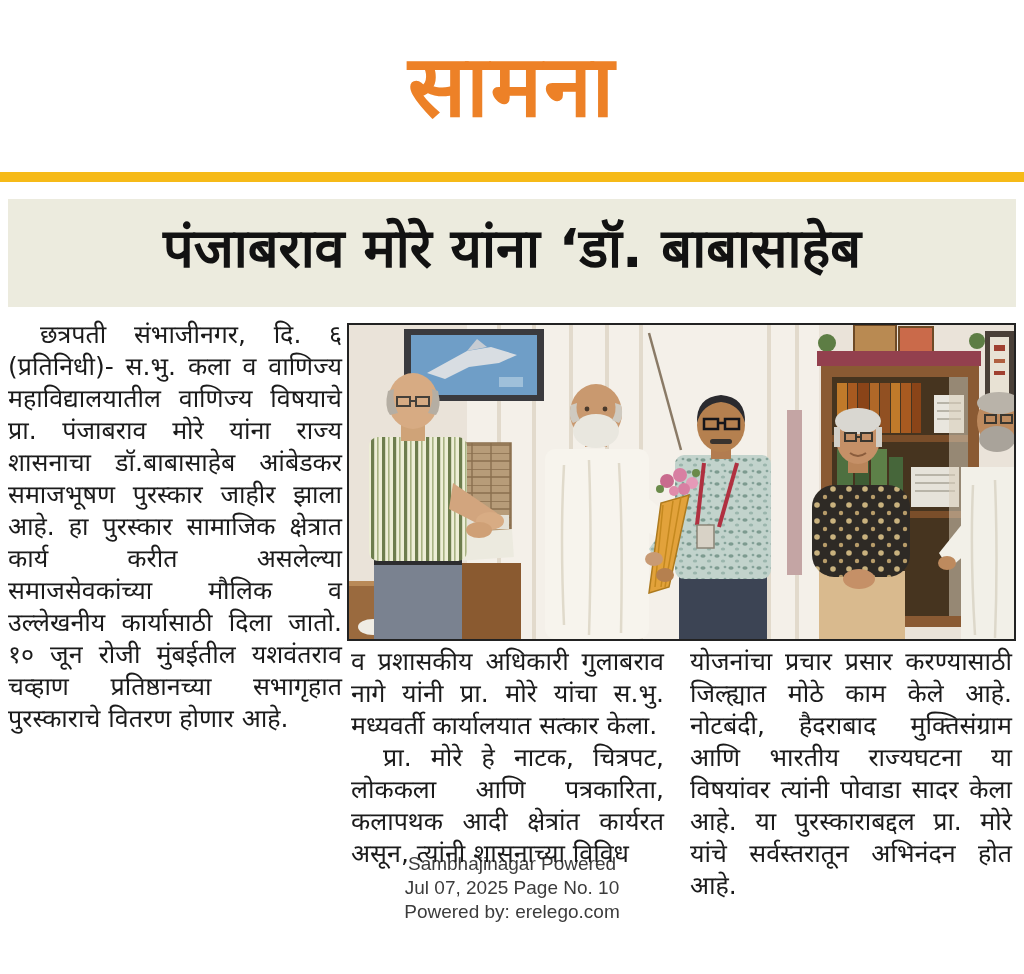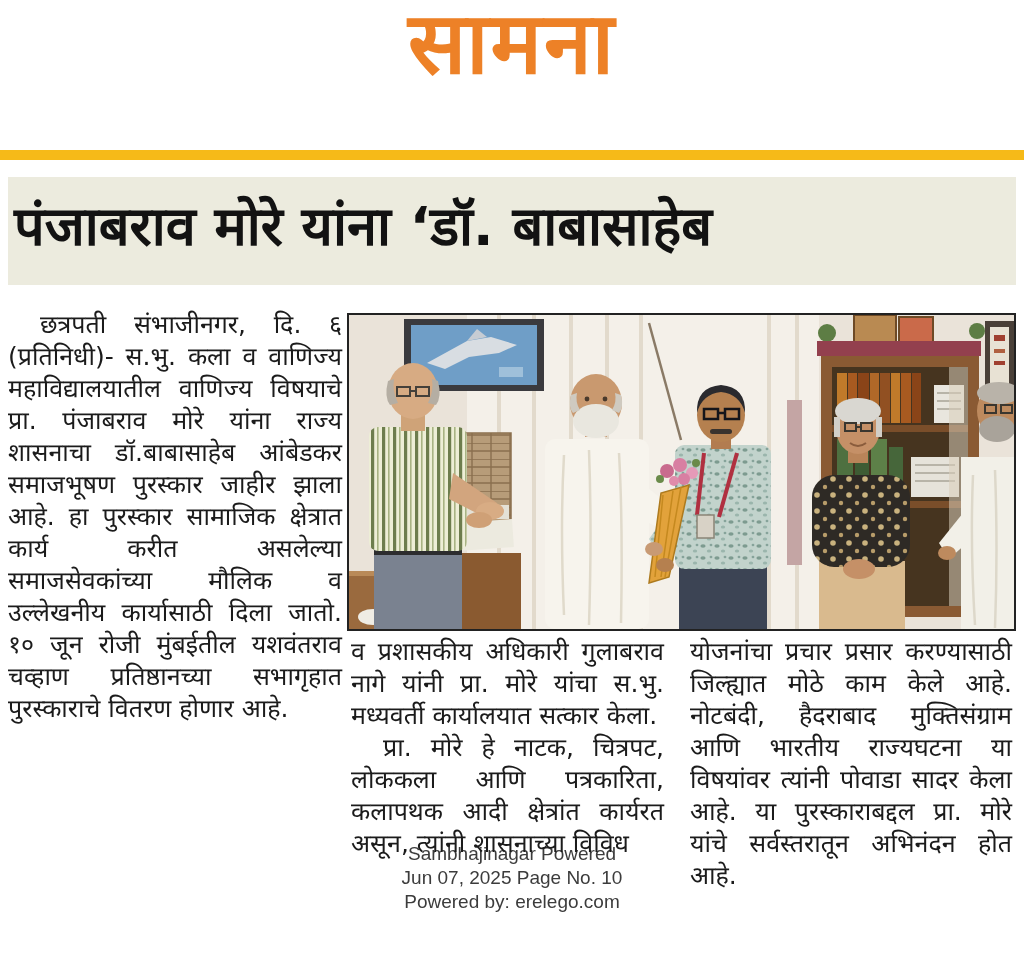--- a/index.html
+++ b/index.html
@@ -5,53 +5,54 @@
   html,body{margin:0;padding:0;background:#ffffff;}
   .page{
     position:relative;
     width:1024px;height:974px;
     background:#ffffff;
     overflow:hidden;
     font-family:"DejaVu Sans","Liberation Sans",sans-serif;
   }
   
   .masthead{
-    height:150px;
-    display:flex;align-items:flex-start;justify-content:center;
+    height:172px;
+    display:flex;align-items:center;justify-content:center;
   }
   .masthead h1{
     margin:0;
     font-size:86px;
     font-weight:800;
     color:#ED8127;
     letter-spacing:2px;
     line-height:1;
   }
   .masthead-rule{
     height:10px;
     background:#F6BA18;
     width:100%;
   }
   
   .headline-box{
     margin:17px 8px 0 8px;
     background:#ECEBDE;
     padding:14px 6px 22px 6px;
+    text-align:center;
   }
   .headline-box .hl{
     font-size:54px;
     line-height:72px;
     font-weight:800;
     color:#121212;
     white-space:nowrap;
   }
   
   .article{
     position:relative;
-    margin-top:24px;
+    margin-top:12px;
     height:525px;
     padding-left:20px;
   }
   .col{
     position:absolute;
     top:0;
     font-size:25px;
     line-height:32px;
     color:#1b1b1b;
     text-align:justify;
@@ -301,17 +302,17 @@
 
     <div class="col col-mid">
       <p>व प्रशासकीय अधिकारी गुलाबराव नागे यांनी प्रा. मोरे यांचा स.भु. मध्यवर्ती कार्यालयात सत्कार केला.</p>
       <p class="indent">प्रा. मोरे हे नाटक, चित्रपट, लोककला आणि पत्रकारिता, कलापथक आदी क्षेत्रांत कार्यरत असून, त्यांनी शासनाच्या विविध</p>
     </div>
 
   </section>
 
   <footer class="footer">
     <div>Sambhajinagar Powered</div>
-    <div>Jun 07, 2025 Page No. 10</div>
+    <div>Jul 07, 2025 Page No. 10</div>
     <div>Powered by: erelego.com</div>
   </footer>
 
 </div>
 
 </body></html>

